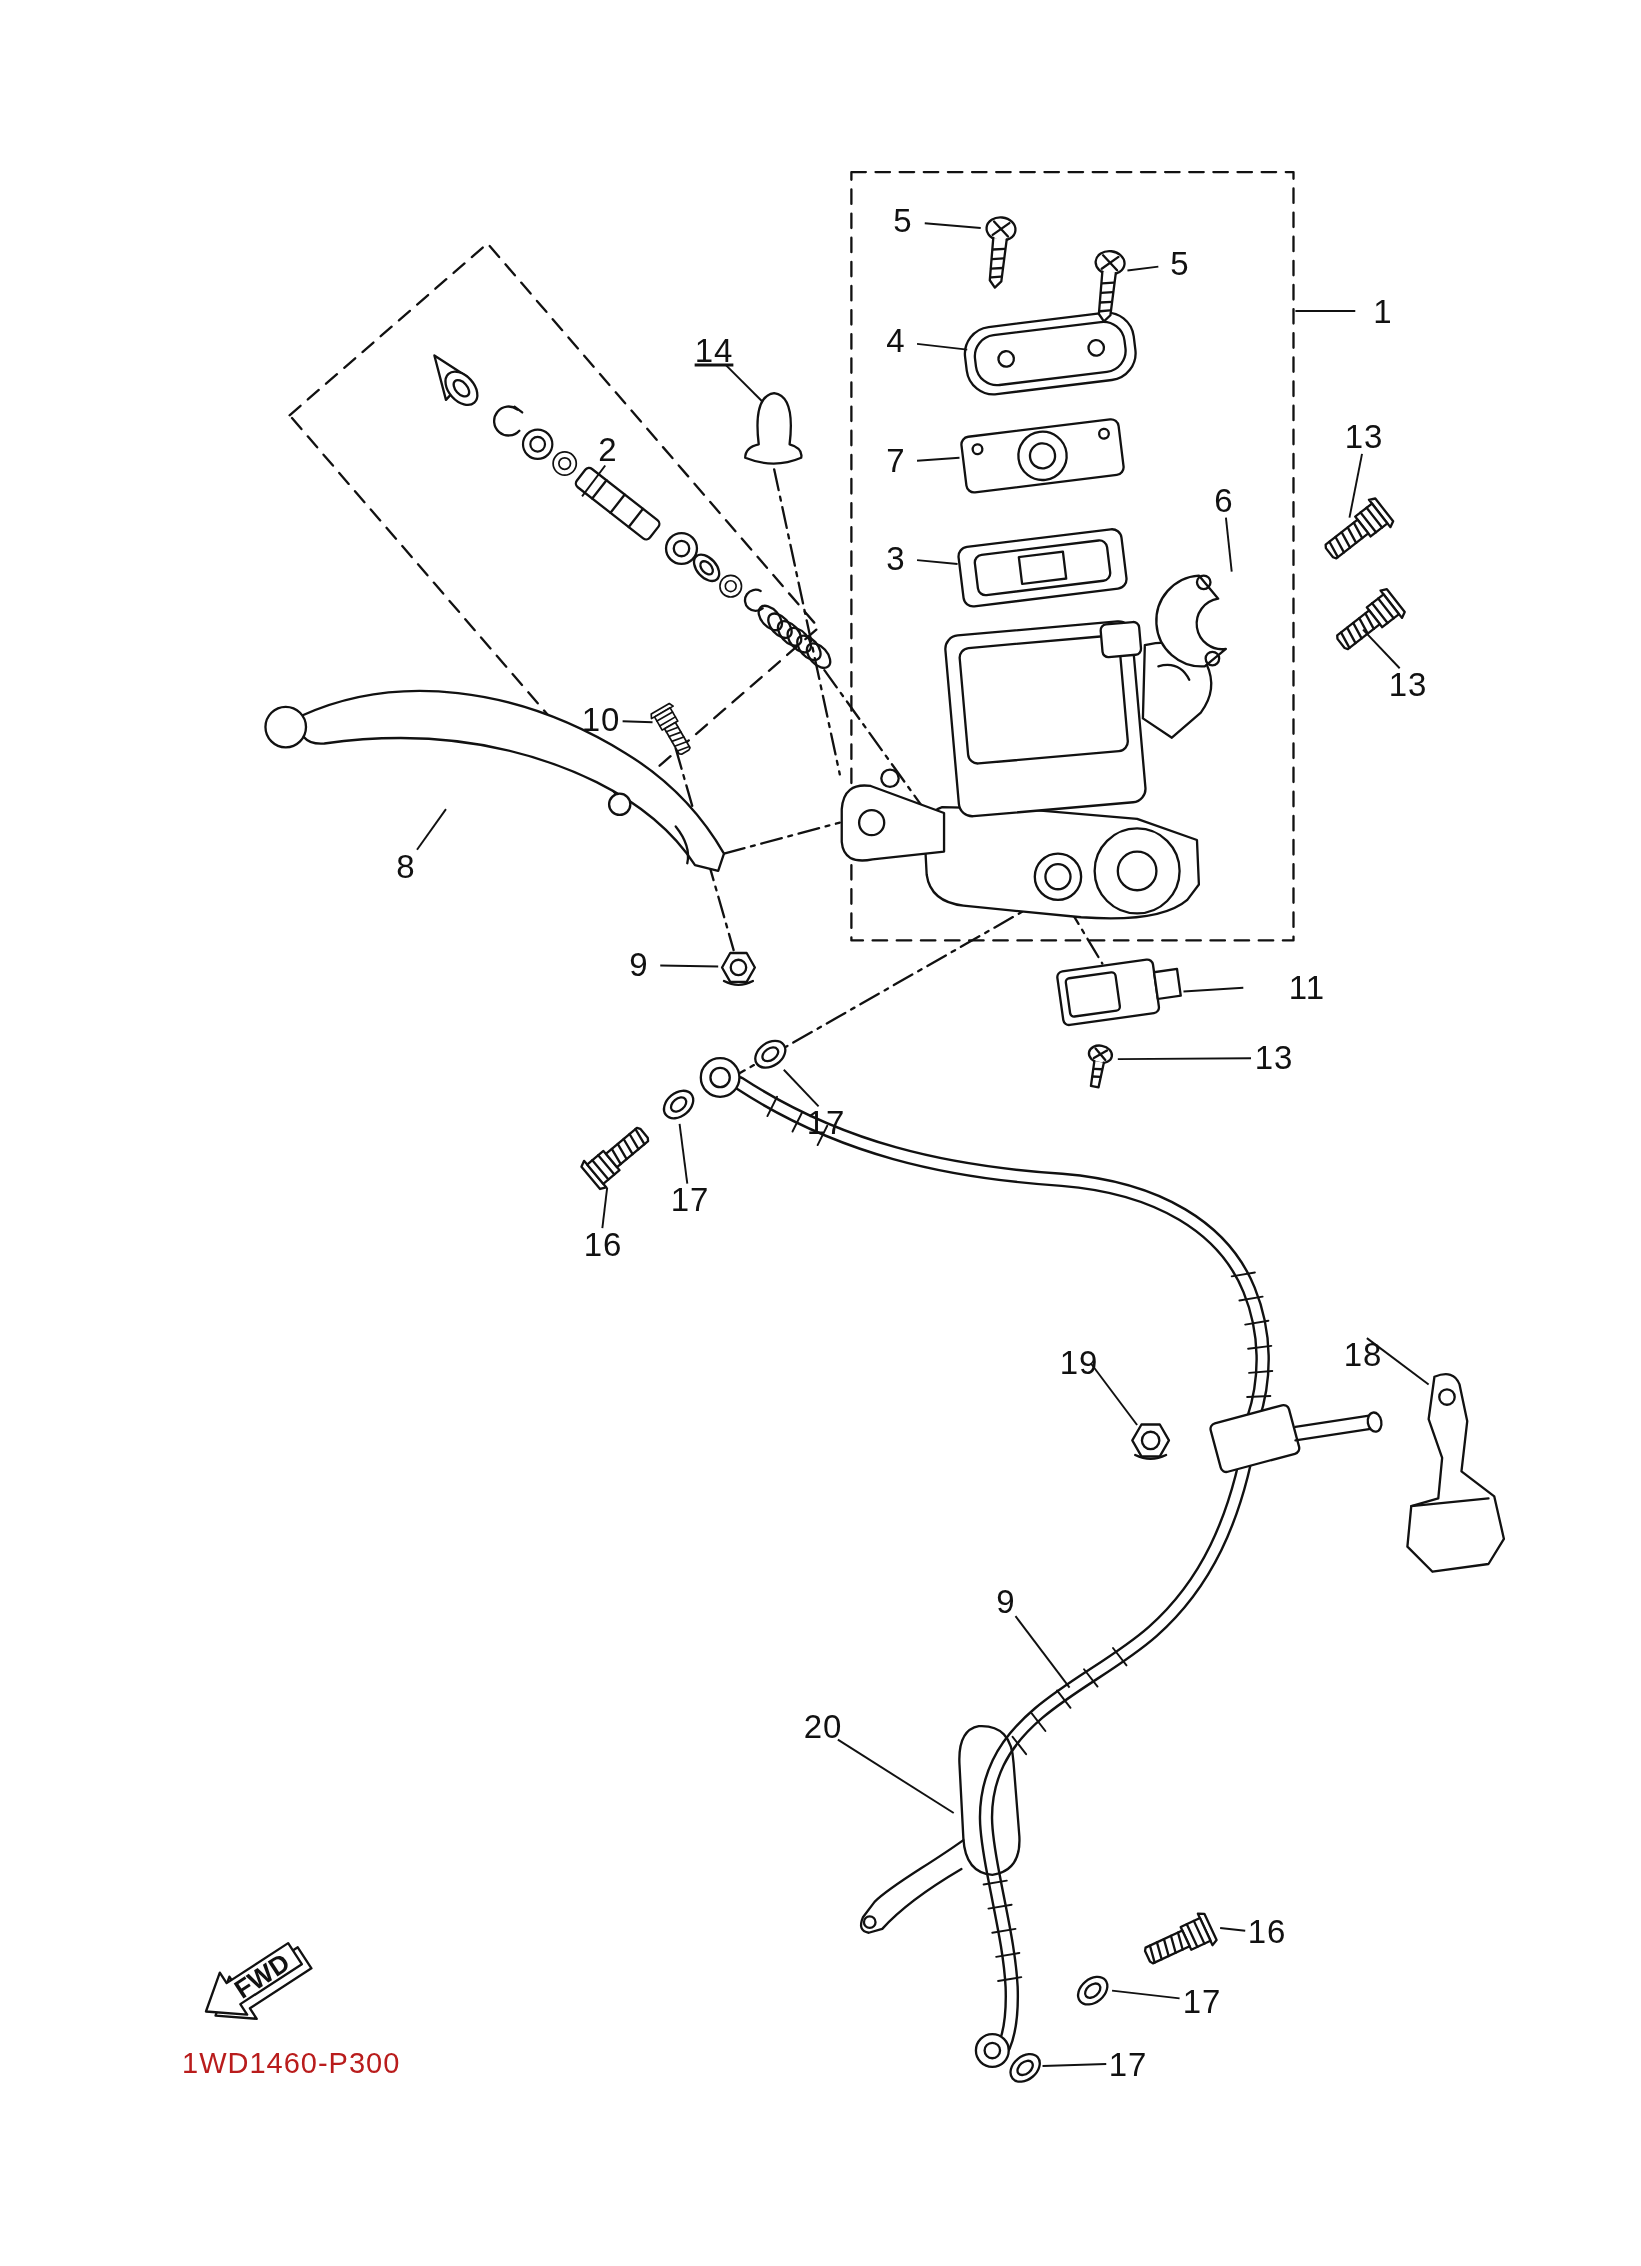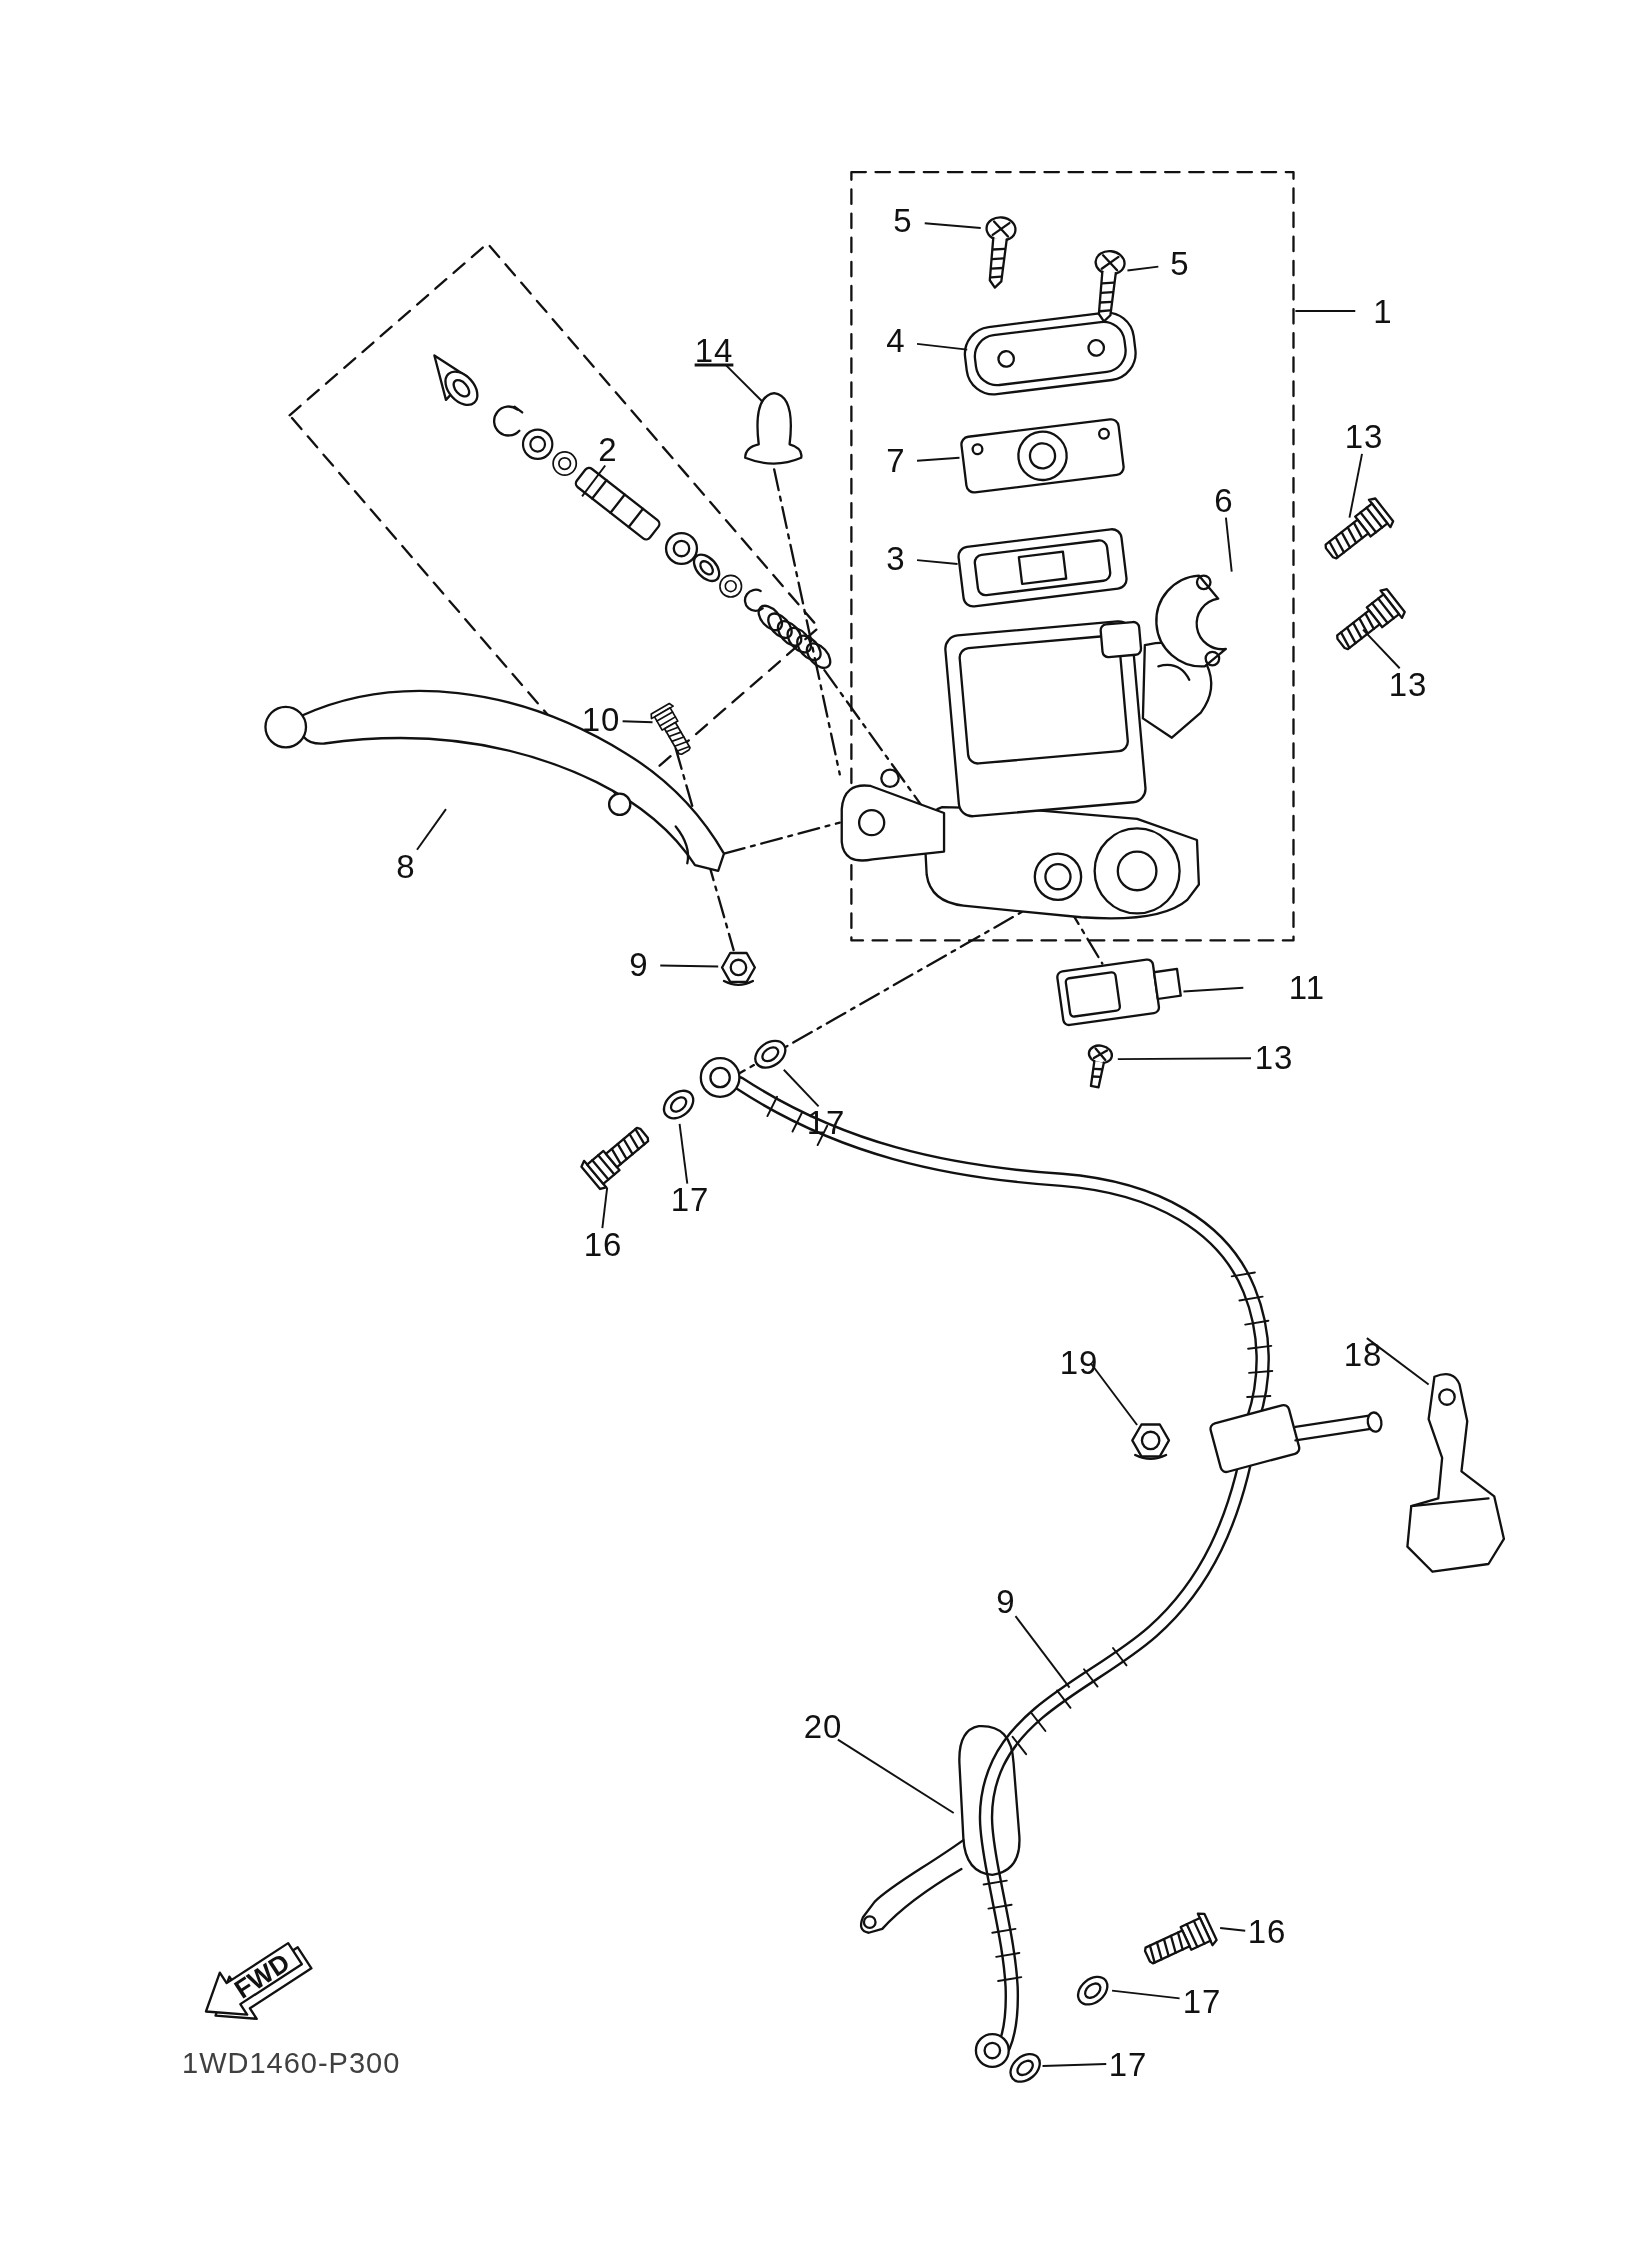--- a/index.html
+++ b/index.html
@@ -8,21 +8,21 @@
     overflow:hidden;font-family:"Liberation Sans","DejaVu Sans",sans-serif;
   }
   .art{position:absolute;left:0;top:0;width:1641px;height:2266px}
   .callout{
     position:absolute;transform:translate(-50%,-50%);
     font-size:33px;color:#111;line-height:1;letter-spacing:1px;
     user-select:none;white-space:nowrap;
   }
   .diagram-code{
     position:absolute;left:182px;top:2047px;
-    font-size:29px;color:#404040;letter-spacing:1px;white-space:nowrap;
+    font-size:29px;color:#b91c1c;letter-spacing:1px;white-space:nowrap;
   }
 </style>
 </head>
 <body>
 
 <div class="stage" id="stage">
 
   <svg class="art" viewBox="0 0 1700 2347" xmlns="http://www.w3.org/2000/svg">
     <defs>
       <g id="bolt-side">

